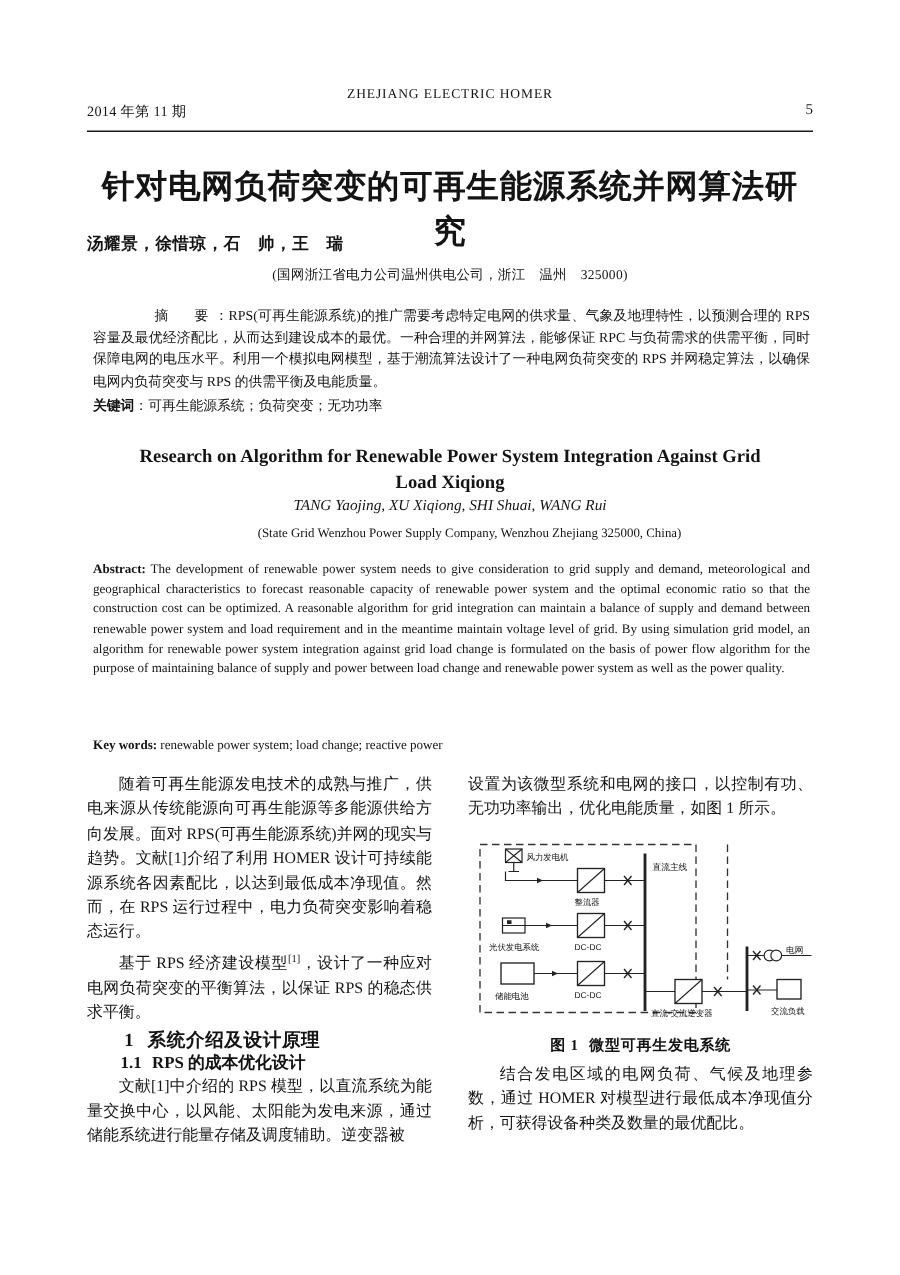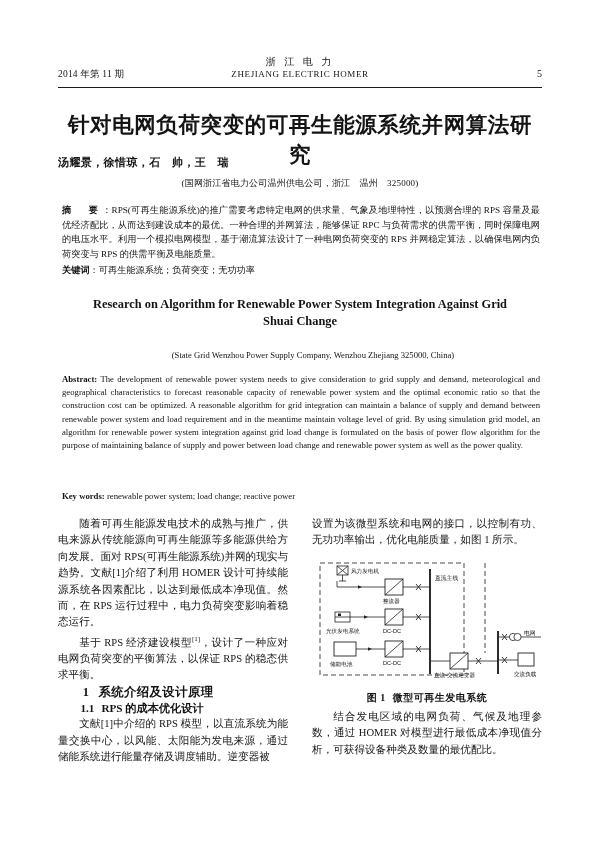--- a/index.html
+++ b/index.html
@@ -93,22 +93,23 @@
   
   .abs-cn {
     position: absolute;
     left: 62px; top: 203px; width: 478px;
     font-size: 9.2px;
     line-height: 14.6px;
     text-align: justify;
     text-justify: inter-ideograph;
   }
   .abs-cn .lbl {
-    font-weight: bold;
+    font-weight: normal;
     letter-spacing: 4px;
+    margin-left: 41px;
   }
   .kw-cn {
     position: absolute;
     left: 62px; top: 263px; width: 478px;
     font-size: 9.2px;
     line-height: 14px;
   }
   .kw-cn .lbl { font-weight: bold; }
   .clsline {
     position: absolute;
@@ -220,37 +221,37 @@
   }
 </style>
 </head>
 <body>
 
 <div class="page">
 
   <div class="runhead">
     <div class="runhead-left">2014 年第 11 期</div>
     <div class="runhead-center">
-      <span class="journal-cn">浙 江 电 力</span>
       <span class="journal-en">ZHEJIANG  ELECTRIC  HOMER</span>
     </div>
     <div class="runhead-right">5</div>
   </div>
   <div class="rule"></div>
 
   <div class="title-cn">针对电网负荷突变的可再生能源系统并网算法研究</div>
   <div class="authors-cn">汤耀景，徐惜琼，石　帅，王　瑞</div>
   <div class="affil-cn">(国网浙江省电力公司温州供电公司，浙江　温州　325000)</div>
 
   <div class="abs-cn"><span class="lbl">摘　要</span><span>：RPS(可再生能源系统)的推广需要考虑特定电网的供求量、气象及地理特性，以预测合理的 RPS 容量及最优经济配比，从而达到建设成本的最优。一种合理的并网算法，能够保证 RPC 与负荷需求的供需平衡，同时保障电网的电压水平。利用一个模拟电网模型，基于潮流算法设计了一种电网负荷突变的 RPS 并网稳定算法，以确保电网内负荷突变与 RPS 的供需平衡及电能质量。</span></div>
 
   <div class="kw-cn"><span class="lbl">关键词</span><span>：可再生能源系统；负荷突变；无功功率</span></div>
 
 
-  <div class="title-en">Research on Algorithm for Renewable Power System Integration Against Grid Shuai Change</div>
+  <div class="title-en">Research on Algorithm for Renewable Power System Integration Against Grid Load Xiqiong</div>
+  <div class="authors-en">TANG Yaojing, XU Xiqiong, SHI Shuai, WANG Rui</div>
   <div class="affil-en">(State Grid Wenzhou Power Supply Company, Wenzhou Zhejiang 325000, China)</div>
 
   <div class="abs-en"><span class="lbl">Abstract:</span><span> The development of renewable power system needs to give consideration to grid supply and demand, meteorological and geographical characteristics to forecast reasonable capacity of renewable power system and the optimal economic ratio so that the construction cost can be optimized. A reasonable algorithm for grid integration can maintain a balance of supply and demand between renewable power system and load requirement and in the meantime maintain voltage level of grid. By using simulation grid model, an algorithm for renewable power system integration against grid load change is formulated on the basis of power flow algorithm for the purpose of maintaining balance of supply and power between load change and renewable power system as well as the power quality.</span></div>
 
   <div class="kw-en"><span class="lbl">Key words:</span><span> renewable power system; load change; reactive power</span></div>
 
   <div class="col col-left">
     <p>随着可再生能源发电技术的成熟与推广，供电来源从传统能源向可再生能源等多能源供给方向发展。面对 RPS(可再生能源系统)并网的现实与趋势。文献[1]介绍了利用 HOMER 设计可持续能源系统各因素配比，以达到最低成本净现值。然而，在 RPS 运行过程中，电力负荷突变影响着稳态运行。</p>
     <p><span>基于 RPS 经济建设模型</span><sup class="ref">[1]</sup><span>，设计了一种应对电网负荷突变的平衡算法，以保证 RPS 的稳态供求平衡。</span></p>
     <p class="h1"><span class="num">1</span><span>系统介绍及设计原理</span></p>

